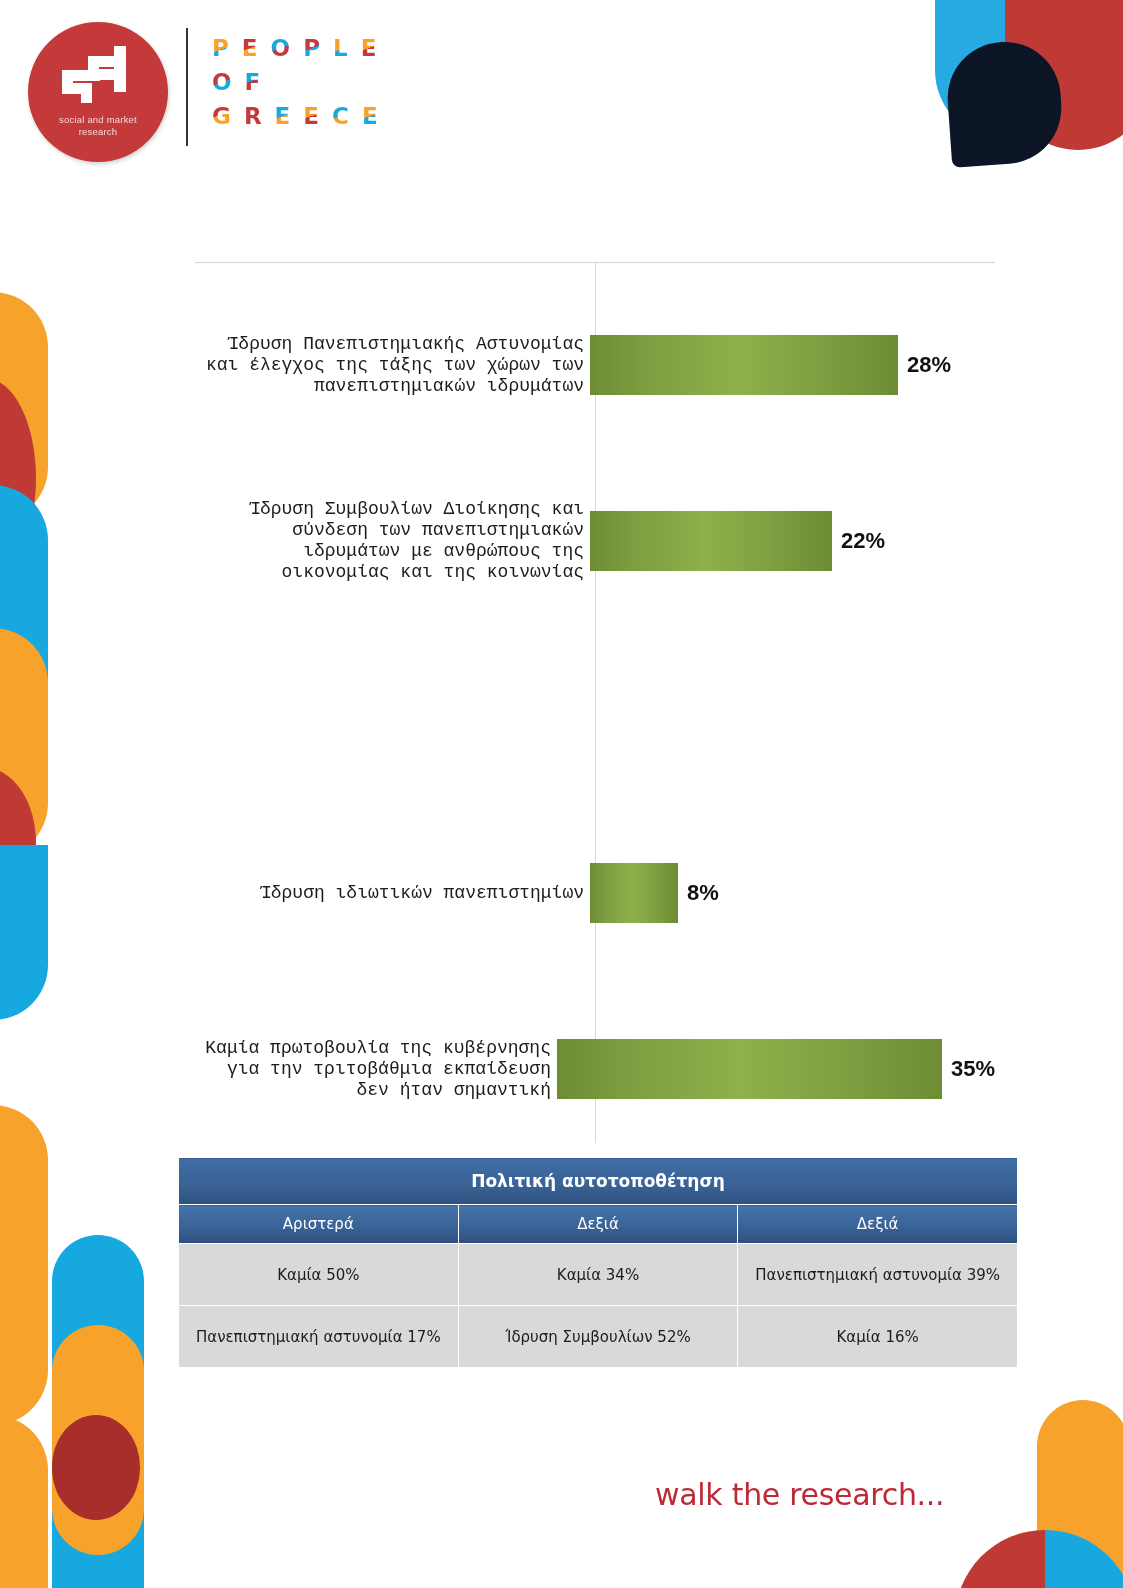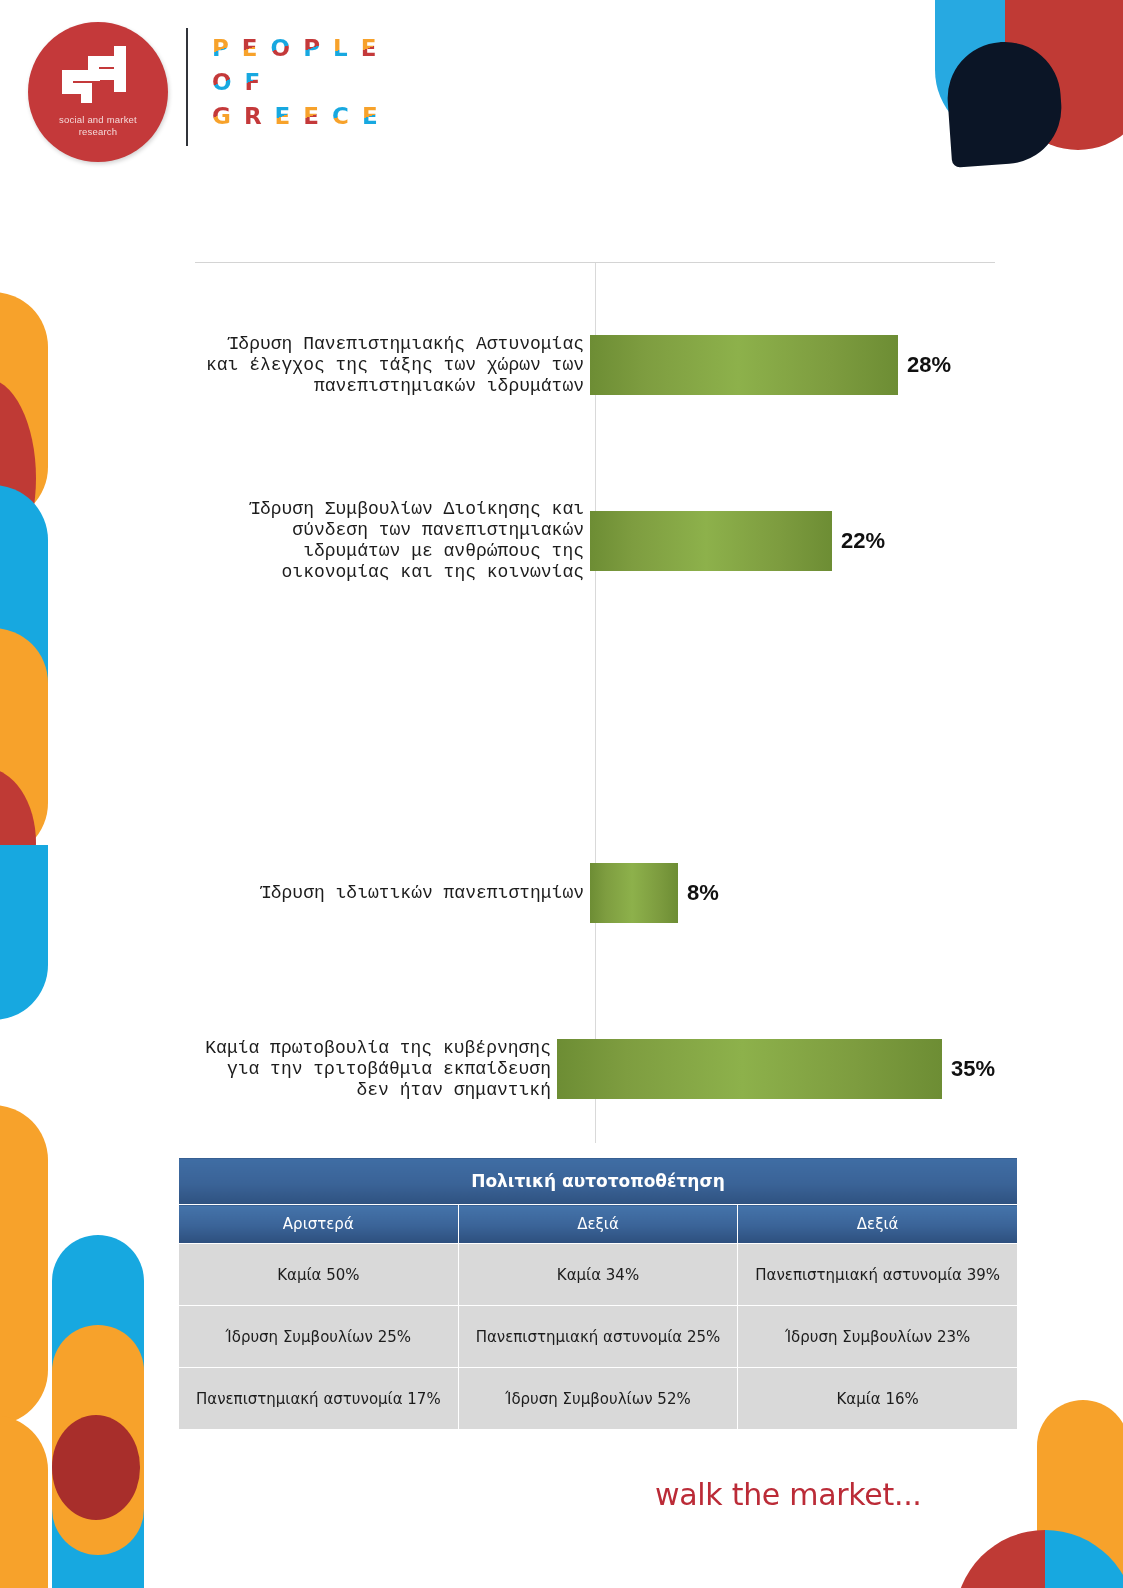--- a/index.html
+++ b/index.html
@@ -300,27 +300,22 @@
         <th>Δεξιά</th>
       </tr>
     </thead>
     <tbody>
       <tr>
         <td>Καμία 50%</td>
         <td>Καμία 34%</td>
         <td>Πανεπιστημιακή αστυνομία 39%</td>
       </tr>
       <tr>
-        <td>Ίδρυση Συμβουλίων 25%</td>
-        <td>Πανεπιστημιακή αστυνομία 25%</td>
-        <td>Ίδρυση Συμβουλίων 23%</td>
-      </tr>
-      <tr>
         <td>Πανεπιστημιακή αστυνομία 17%</td>
         <td>Ίδρυση Συμβουλίων 52%</td>
         <td>Καμία 16%</td>
       </tr>
     </tbody>
   </table>
 
-  <div class="tagline">walk the market...</div>
+  <div class="tagline">walk the research...</div>
 
 </div>
 
 </body></html>

